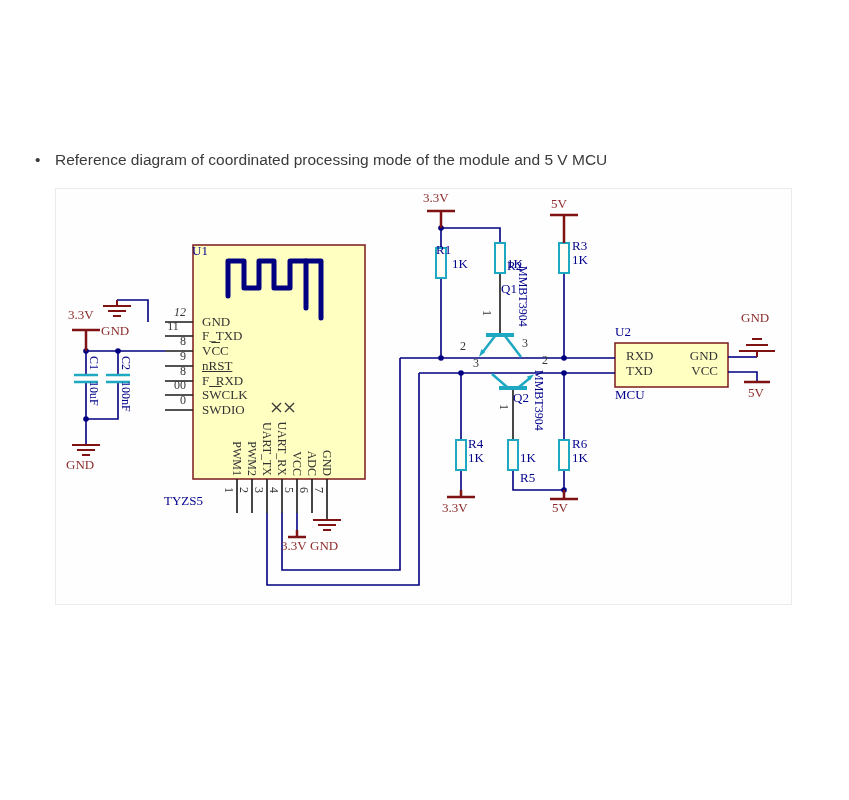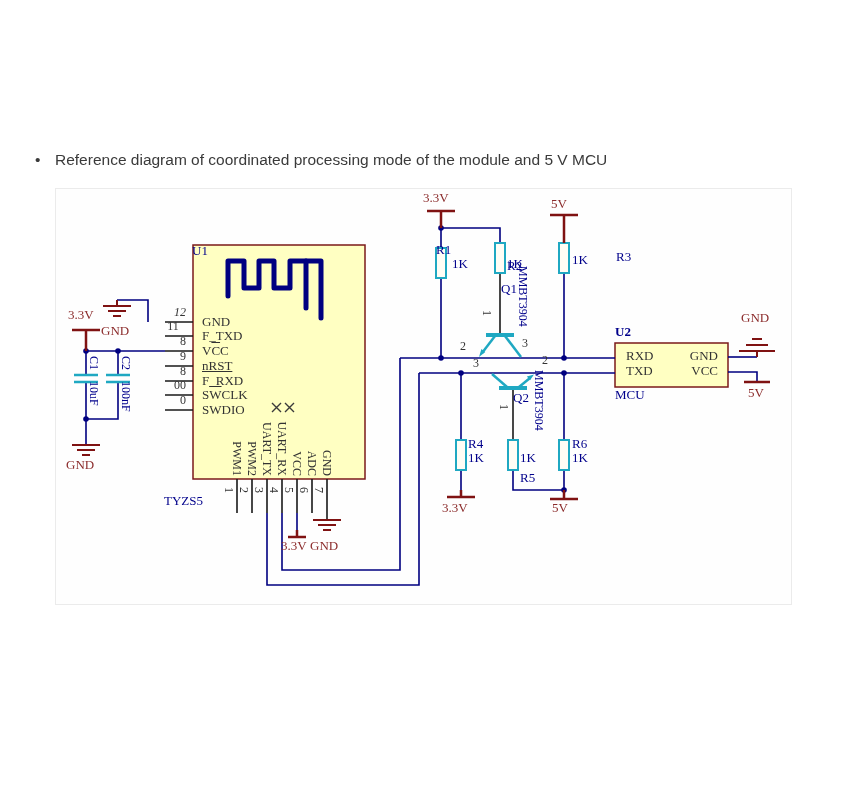--- a/index.html
+++ b/index.html
@@ -164,42 +164,42 @@
 
   <span class="t s12 vt blue" style="left:100px;top:356px;">C1</span>
   <span class="t s12 vt blue" style="left:100px;top:381px;">10uF</span>
   <span class="t s12 vt blue" style="left:132px;top:356px;">C2</span>
   <span class="t s12 vt blue" style="left:132px;top:381px;">100nF</span>
 
   <span class="t s13 blue" style="left:436px;top:243px;">R1</span>
   <span class="t s13 blue" style="left:452px;top:257px;">1K</span>
   <span class="t s13 blue" style="left:507px;top:259px;font-family:Liberation Serif, serif;">R2</span>
   <span class="t s13 blue" style="left:507px;top:257px;">1K</span>
-  <span class="t s13 blue" style="left:572px;top:250px;margin-left:44px;">R3</span>
+  <span class="t s13 blue" style="left:572px;top:239px;">R3</span>
   <span class="t s13 blue" style="left:572px;top:253px;">1K</span>
   <span class="t s13 blue" style="left:468px;top:437px;">R4</span>
   <span class="t s13 blue" style="left:468px;top:451px;">1K</span>
   <span class="t s13 blue" style="left:520px;top:437px;margin-top:34px;">R5</span>
   <span class="t s13 blue" style="left:520px;top:451px;">1K</span>
   <span class="t s13 blue" style="left:572px;top:437px;">R6</span>
   <span class="t s13 blue" style="left:572px;top:451px;">1K</span>
 
   <span class="t s13 blue" style="left:501px;top:282px;">Q1</span>
   <span class="t s12 vt blue" style="left:529px;top:266px;">MMBT3904</span>
   <span class="t s13 blue" style="left:513px;top:391px;">Q2</span>
   <span class="t s12 vt blue" style="left:545px;top:370px;">MMBT3904</span>
 
   <span class="t s12 vt" style="left:493px;top:310px;">1</span>
   <span class="t s12" style="left:460px;top:340px;">2</span>
   <span class="t s12" style="left:522px;top:337px;">3</span>
   <span class="t s12 vt" style="left:510px;top:404px;">1</span>
   <span class="t s12" style="left:473px;top:357px;">3</span>
   <span class="t s12" style="left:542px;top:354px;">2</span>
 
-  <span class="t s13 blue" style="left:615px;top:325px;font-weight:bold;">U2</span>
+  <span class="t s13 blue" style="left:615px;top:325px;">U2</span>
   <span class="t s13 blue" style="left:615px;top:388px;">MCU</span>
   <span class="t s13" style="left:626px;top:349px;font-family:Liberation Serif, serif;">RXD</span>
   <span class="t s13" style="left:626px;top:364px;">TXD</span>
   <span class="t s13 ra" style="left:660px;top:349px;width:58px;">GND</span>
   <span class="t s13 ra" style="left:660px;top:364px;width:58px;">VCC</span>
 
   <span class="t s13 red" style="left:68px;top:308px;">3.3V</span>
   <span class="t s13 red" style="left:101px;top:324px;">GND</span>
   <span class="t s13 red" style="left:66px;top:458px;">GND</span>
   <span class="t s13 red" style="left:423px;top:191px;">3.3V</span>

